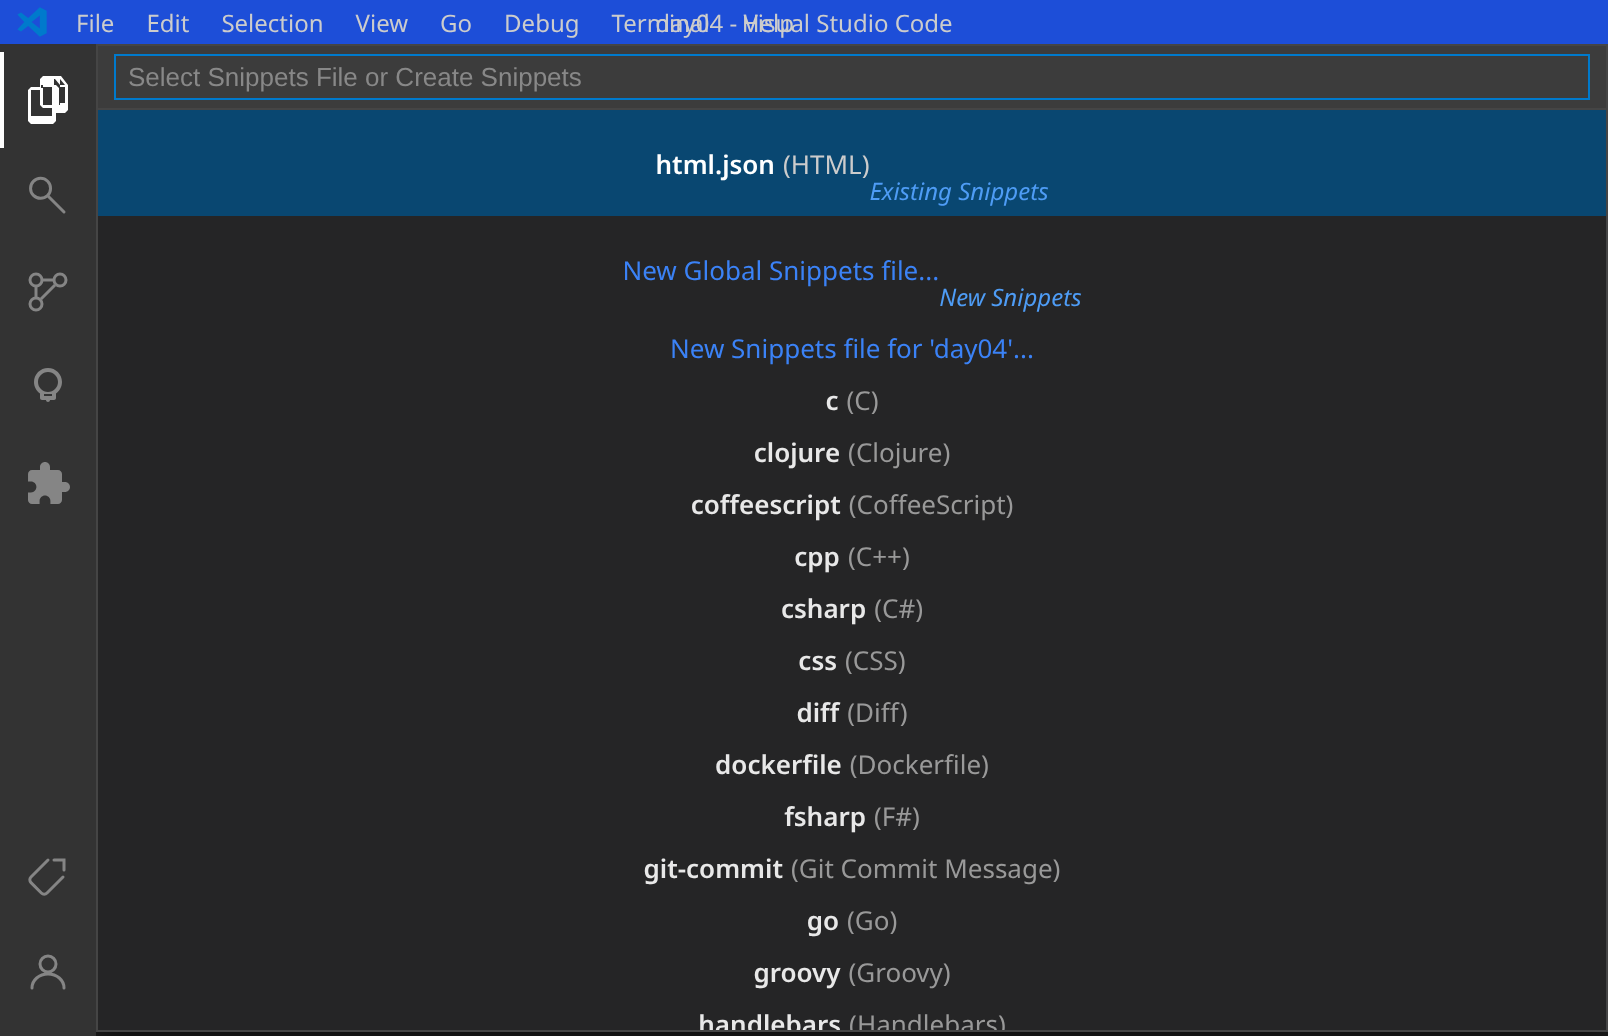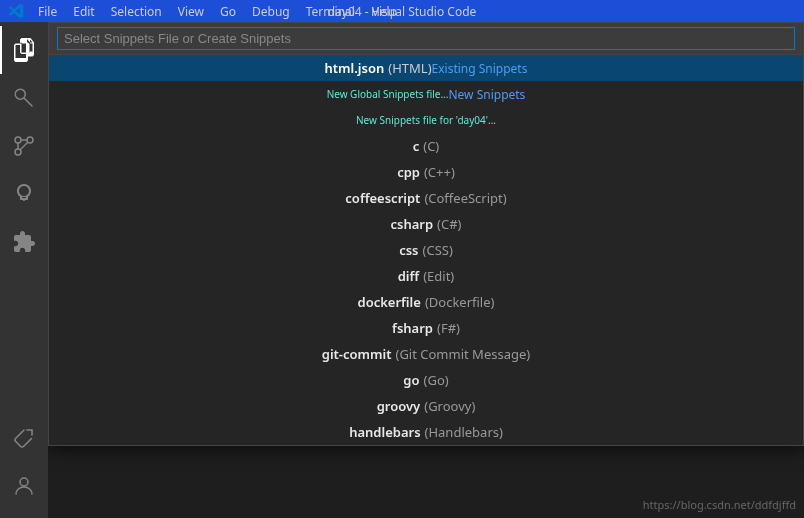--- a/index.html
+++ b/index.html
@@ -165,27 +165,29 @@
     }
     .list-item.selected .item-name { color: #ffffff; }
     .item-lang {
       color: #999999;
       font-size: 13px;
       font-weight: 400;
     }
     .list-item.selected .item-lang { color: #cccccc; }
     .item-badge {
       font-size: 12px;
+      font-style: italic;
+      margin-top: 28px;
     }
     .badge-existing { color: #4e9cf5; }
     .badge-new { color: #4e9cf5; }
 
     .item-fullname {
-      color: #5eead4;
-      font-size: 10px;
+      color: #3b82f6;
+      font-size: 13px;
     }
 
     
     .watermark {
       position: absolute;
       bottom: 6px;
       right: 8px;
       font-size: 11px;
       color: #666666;
     }
@@ -295,46 +297,52 @@
             </div>
           </div>
           <div class="list-item">
             <div class="list-item-left">
               <span class="item-name">c</span>
               <span class="item-lang"> (C)</span>
             </div>
           </div>
           <div class="list-item">
             <div class="list-item-left">
+              <span class="item-name">clojure</span>
+              <span class="item-lang"> (Clojure)</span>
+            </div>
+          </div>
+          <div class="list-item">
+            <div class="list-item-left">
+              <span class="item-name">coffeescript</span>
+              <span class="item-lang"> (CoffeeScript)</span>
+            </div>
+          </div>
+          <div class="list-item">
+            <div class="list-item-left">
               <span class="item-name">cpp</span>
               <span class="item-lang"> (C++)</span>
             </div>
           </div>
           <div class="list-item">
             <div class="list-item-left">
-              <span class="item-name">coffeescript</span>
-              <span class="item-lang"> (CoffeeScript)</span>
-            </div>
-          </div>
-          <div class="list-item">
-            <div class="list-item-left">
               <span class="item-name">csharp</span>
               <span class="item-lang"> (C#)</span>
             </div>
           </div>
           <div class="list-item">
             <div class="list-item-left">
               <span class="item-name">css</span>
               <span class="item-lang"> (CSS)</span>
             </div>
           </div>
           <div class="list-item">
             <div class="list-item-left">
               <span class="item-name">diff</span>
-              <span class="item-lang"> (Edit)</span>
+              <span class="item-lang"> (Diff)</span>
             </div>
           </div>
           <div class="list-item">
             <div class="list-item-left">
               <span class="item-name">dockerfile</span>
               <span class="item-lang"> (Dockerfile)</span>
             </div>
           </div>
           <div class="list-item">
             <div class="list-item-left">

